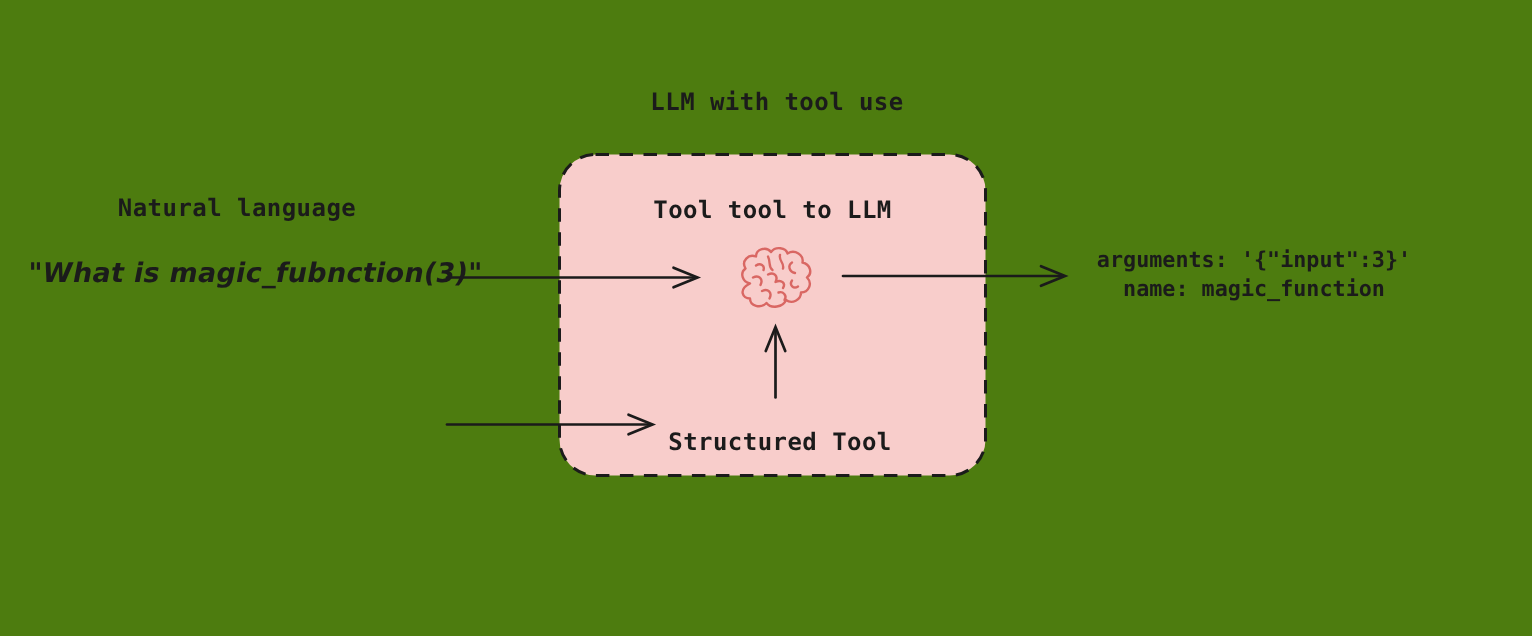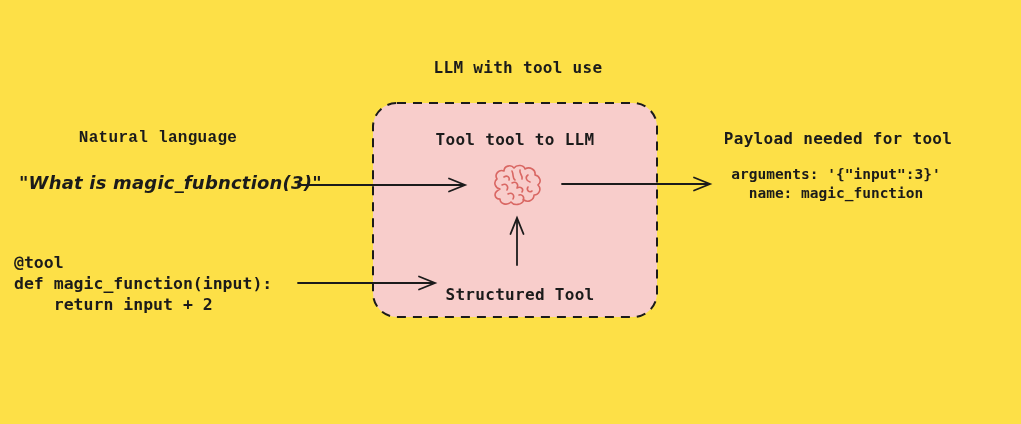--- a/index.html
+++ b/index.html
@@ -1,20 +1,20 @@
 <!DOCTYPE html>
 <html><head>
 <meta charset="utf-8">
 <style>
   html, body { margin: 0; padding: 0; background: #ffffff; }
   #canvas {
     position: relative;
     width: 1021px;
     height: 424px;
-    background: #fde047;
+    background: #4d7c0f;
     overflow: hidden;
     font-family: "DejaVu Sans Mono", "Liberation Mono", monospace;
     color: #1b1b1b;
   }
   .abs { position: absolute; }
   .mono-heading {
     font-family: "DejaVu Sans Mono", "Liberation Mono", monospace;
     font-weight: bold;
     font-size: 16px;
     letter-spacing: 0.3px;
@@ -77,29 +77,24 @@
     </g>
 
     <g stroke="#1b1b1b" stroke-width="1.8" fill="none" stroke-linecap="round">
       <line x1="517" y1="265" x2="517" y2="220"></line>
       <polyline points="510.5,234 517,218 523.5,234"></polyline>
     </g>
   </svg>
 
   <div class="abs mono-heading" style="left: 388px; top: 58px; width: 260px;">LLM with tool use</div>
 
-  <div class="abs mono-heading" style="left: 38px; top: 129px; width: 240px; font-family: Liberation Mono, monospace;">Natural language</div>
+  <div class="abs mono-heading" style="left: 38px; top: 129px; width: 240px;">Natural language</div>
 
   <div class="abs handwriting" style="left: 19px; top: 172px; width: 280px;">"What is magic_fubnction(3)"</div>
 
-  <div class="abs" style="left: 14px; top: 252px;">
-    <div class="mono-code">@tool</div>
-    <div class="mono-code">def magic_function(input):</div>
-    <div class="mono-code">    return input + 2</div>
-  </div>
 
   <div class="abs mono-heading" style="left: 375px; top: 130px; width: 280px;">Tool tool to LLM</div>
 
   <svg class="abs" style="left: 490px; top: 163px;" width="55" height="46" viewBox="0 0 55 46" fill="none" stroke="#d96763" stroke-width="1.6" stroke-linecap="round" stroke-linejoin="round">
     <path d="M 10 26 C 5 25, 3 19, 7 16 C 4 11, 9 6, 14 8 C 14 3, 21 1, 24 5
              C 27 1, 34 2, 35 6 C 40 3, 46 7, 45 12 C 50 13, 52 19, 48 22
              C 52 26, 49 32, 44 32 C 44 37, 38 40, 34 37 C 32 42, 24 43, 21 39
              C 17 43, 10 41, 10 36 C 5 36, 2 30, 10 26 Z"></path>
     <path d="M 14 14 C 17 12, 20 14, 19 17"></path>
     <path d="M 22 8 C 24 12, 22 15, 25 17"></path>
@@ -107,20 +102,19 @@
     <path d="M 38 12 C 35 14, 36 18, 40 19"></path>
     <path d="M 12 22 C 16 20, 19 23, 17 27"></path>
     <path d="M 22 20 C 26 18, 29 21, 27 25 C 31 23, 34 26, 32 29"></path>
     <path d="M 38 24 C 36 27, 39 30, 42 28"></path>
     <path d="M 18 31 C 22 29, 25 32, 23 36"></path>
     <path d="M 29 32 C 32 31, 35 34, 33 37"></path>
   </svg>
 
   <div class="abs mono-heading" style="left: 380px; top: 285px; width: 280px;">Structured Tool</div>
 
-  <div class="abs mono-heading" style="left: 708px; top: 129px; width: 260px;">Payload needed for tool</div>
 
   <div class="abs" style="left: 706px; top: 165px; width: 260px;">
     <div class="mono-small">arguments: '{"input":3}'</div>
     <div class="mono-small">name: magic_function</div>
   </div>
 
 </div>
 
 </body></html>

